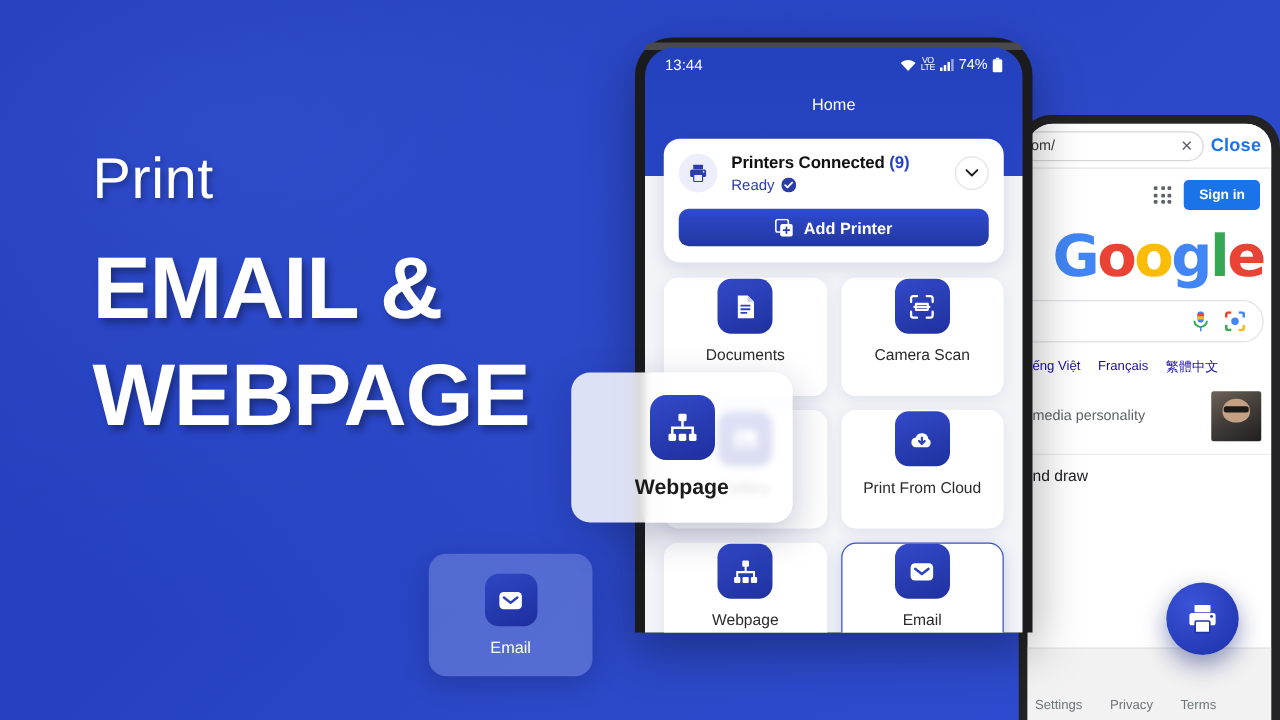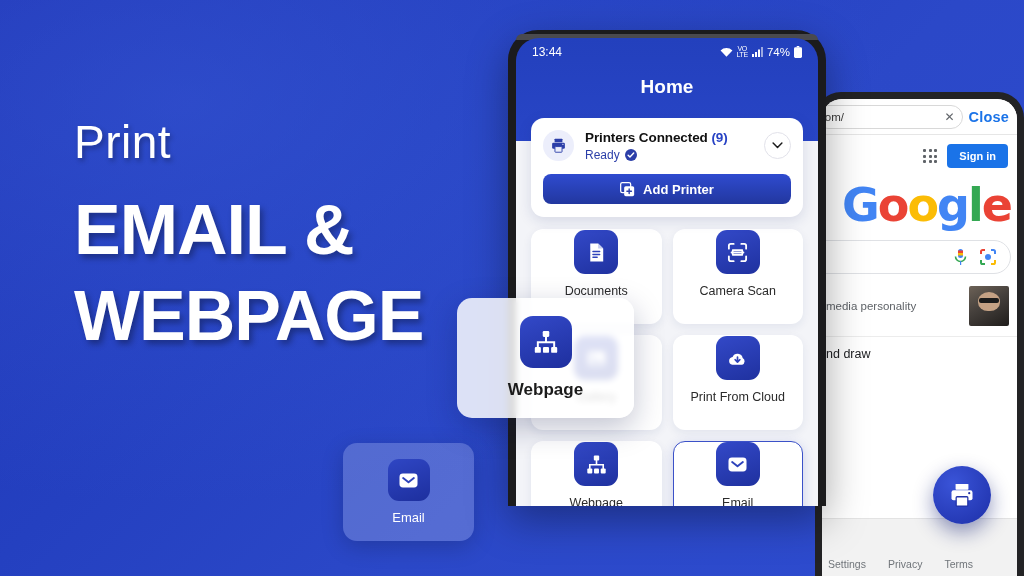--- a/index.html
+++ b/index.html
@@ -174,21 +174,21 @@
   .phone-c .screen{
     position:relative; width:100%; height:100%; overflow:hidden;
     border-radius:23px 23px 0 0;
     background: linear-gradient(180deg,#2340bd 0%, #2845c6 22%, #f3f4f8 22%, #f3f4f8 100%);
   }
   .c-status{
     height:28px; display:flex; align-items:center; justify-content:space-between;
     padding:0 16px; color:#fff; font-size:12px; font-weight:400;
   }
   .c-status .right{ display:flex; align-items:center; gap:4px; font-size:11.5px; }
-  .c-title{ text-align:center; color:#fff; font-size:19px; font-weight:700; padding-top:10px; }
+  .c-title{ text-align:center; color:#fff; font-size:13px; font-weight:400; padding-top:10px; }
 
   .printers-card{
     margin:20px 15px 0 15px; background:#fff; border-radius:13px;
     box-shadow: 0 4px 14px rgba(25,40,110,.13);
     padding:10px 12px 13px 12px; position:relative; z-index:2;
   }
   .pc-row{ display:flex; align-items:center; gap:11px; }
   .pc-ico{
     width:31px;height:31px;border-radius:50%; background:#eceefb; flex:none;
     display:flex;align-items:center;justify-content:center;
@@ -286,20 +286,25 @@
             <svg width="16" height="16" viewBox="0 0 16 16">
               <path d="M1 5V2.6A1.6 1.6 0 0 1 2.6 1H5" stroke="#ea4335" stroke-width="2" fill="none"></path>
               <path d="M11 1h2.4A1.6 1.6 0 0 1 15 2.6V5" stroke="#4285f4" stroke-width="2" fill="none"></path>
               <path d="M15 11v2.4a1.6 1.6 0 0 1-1.6 1.6H11" stroke="#fbbc05" stroke-width="2" fill="none"></path>
               <path d="M5 15H2.6A1.6 1.6 0 0 1 1 13.4V11" stroke="#34a853" stroke-width="2" fill="none"></path>
               <circle cx="8" cy="8" r="3" fill="#4285f4"></circle>
             </svg>
           </span>
         </div>
 
+        <div class="g-langs">
+          <span>ếng Việt</span>
+          <span>Français</span>
+          <span>繁體中文</span>
+        </div>
 
 
         <div class="g-card">
           <span class="txt">media personality</span>
           <span class="g-thumb"></span>
         </div>
         <div class="g-row2">nd draw</div>
 
         <div class="fab">
           <svg width="28" height="28" viewBox="0 0 24 24">

